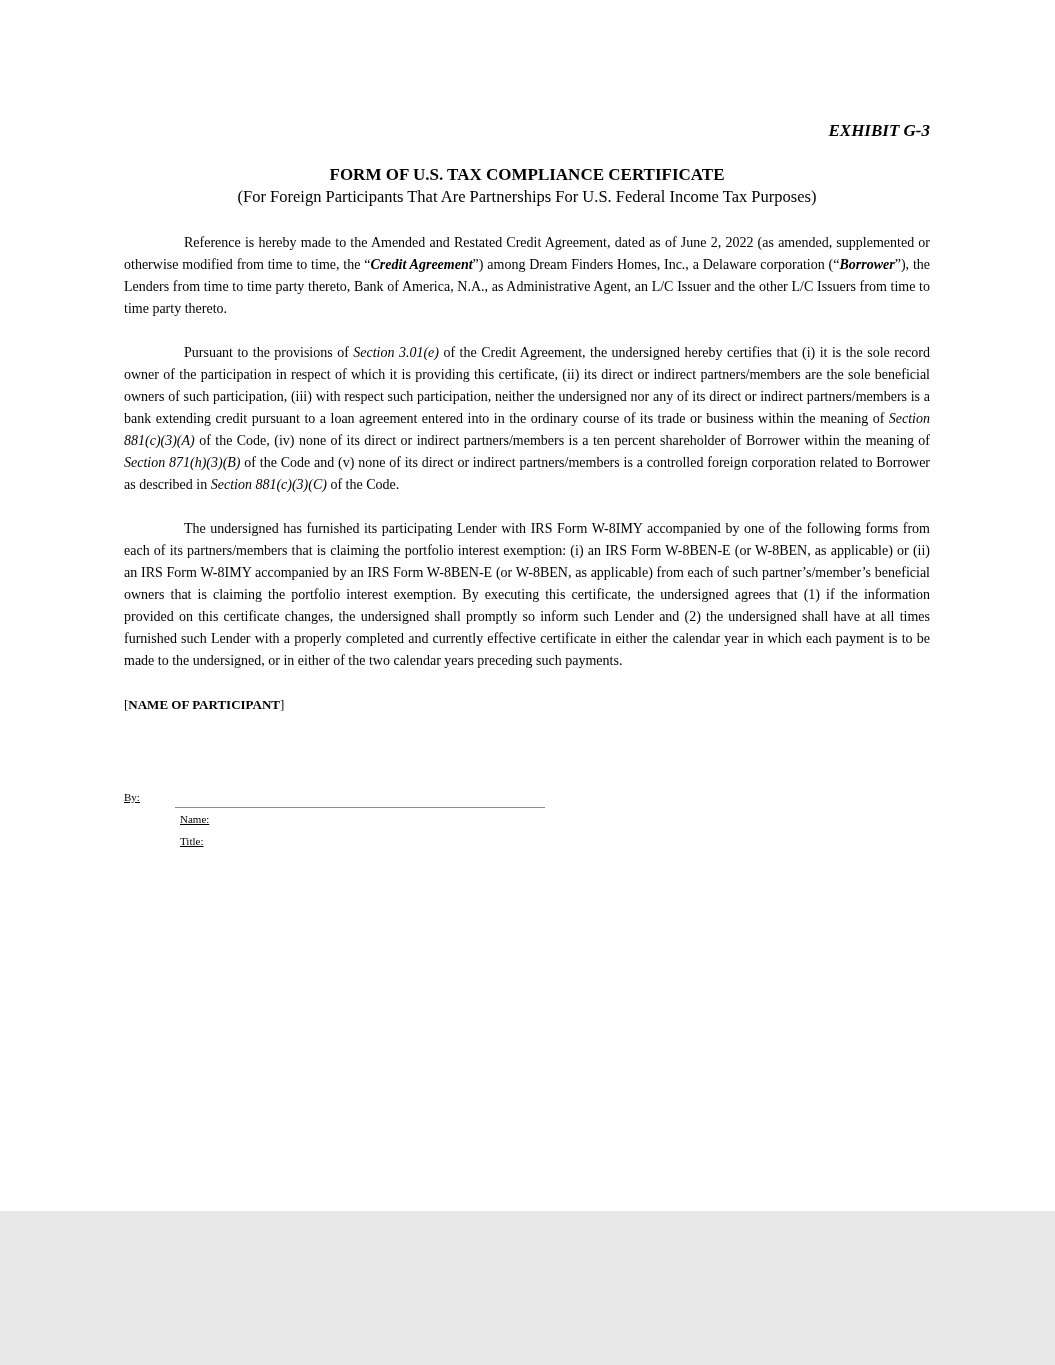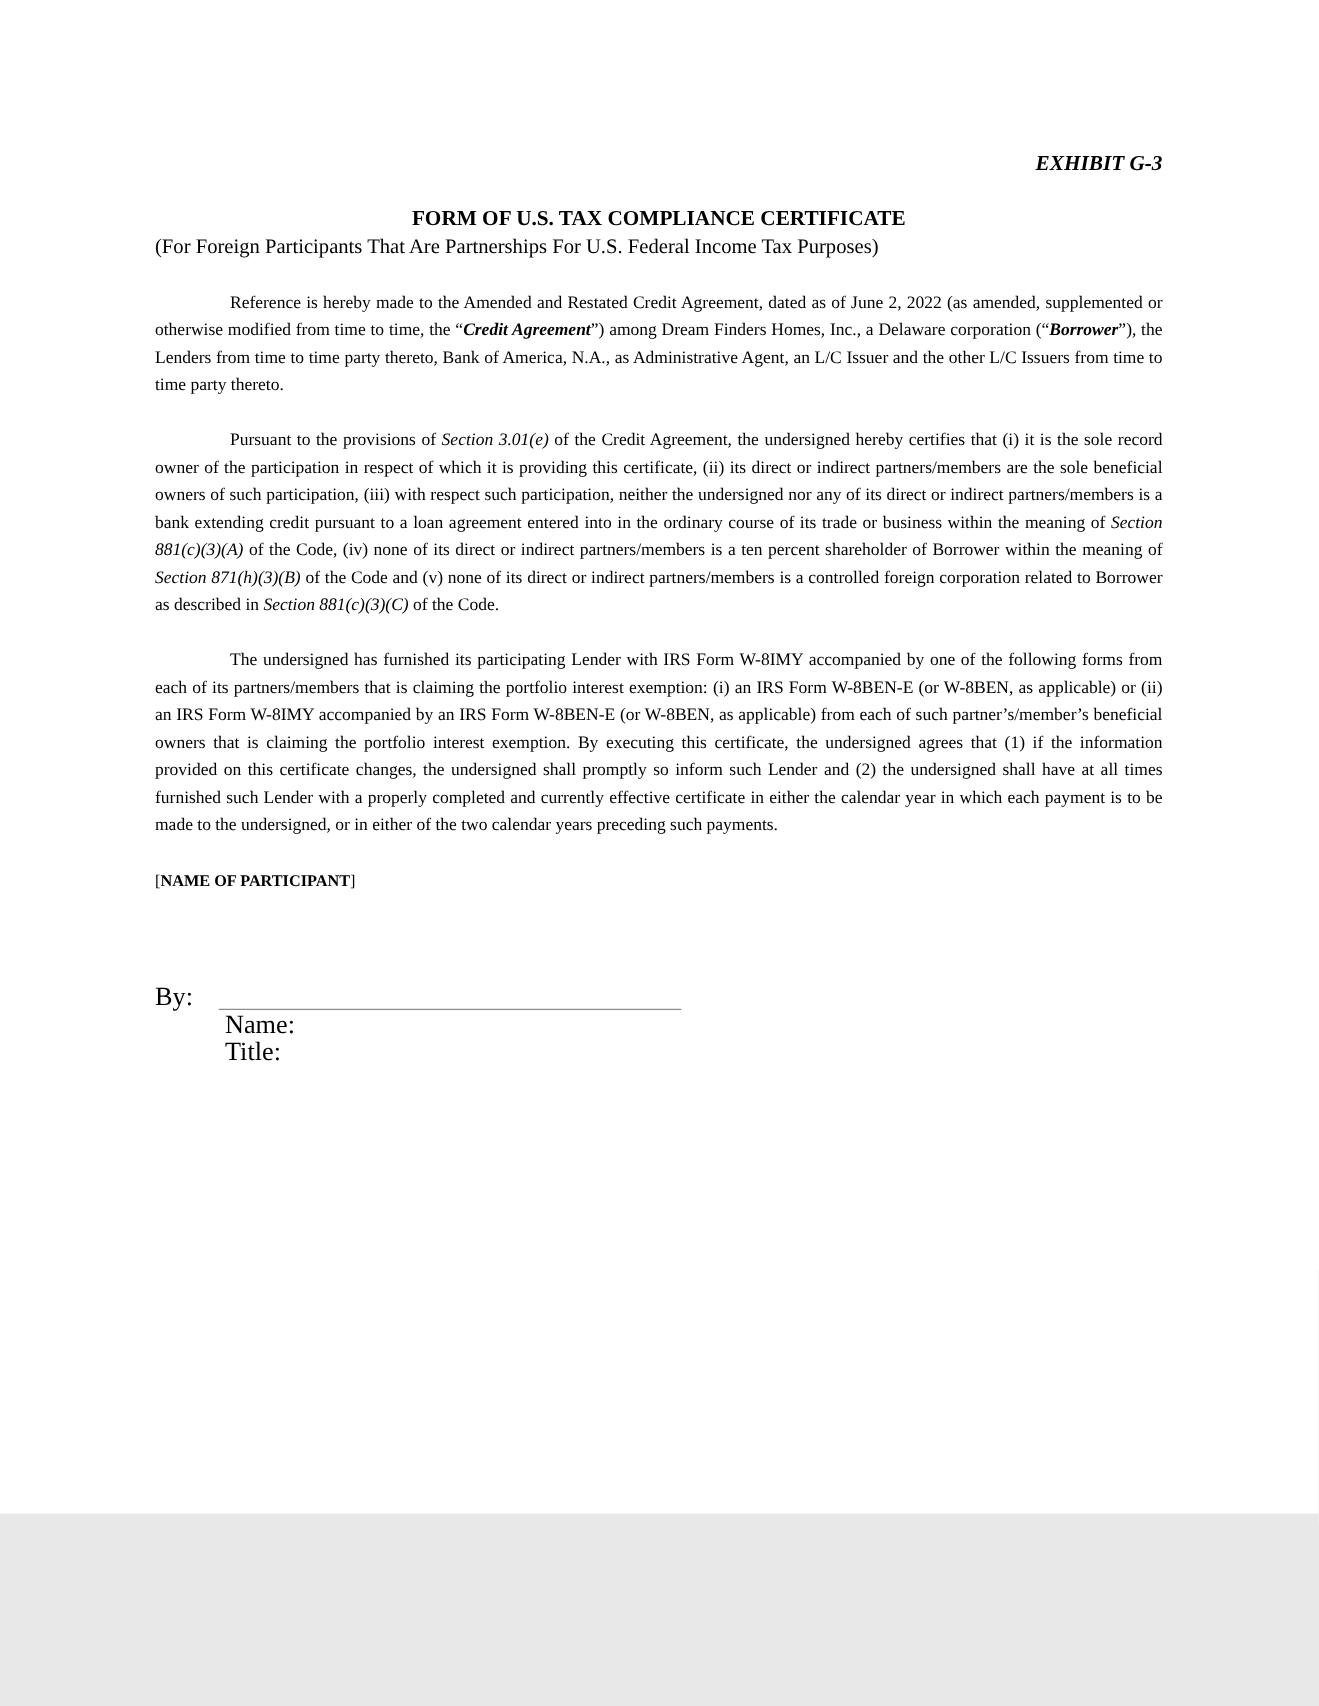--- a/index.html
+++ b/index.html
@@ -28,42 +28,42 @@
     margin-bottom: 22px;
   }
   .doc-title {
     text-align: center;
     font-size: 17px;
     line-height: 22px;
     font-weight: bold;
     font-family: Liberation Serif, serif;
   }
   .doc-subtitle {
-    text-align: left;
+    text-align: center;
     font-size: 16.5px;
     line-height: 22px;
     margin-bottom: 24px;
   }
   .para {
     font-size: 14px;
     line-height: 22px;
     text-align: justify;
     text-indent: 60px;
     margin: 0 0 22px 0;
   }
   .para.last { margin-bottom: 14px; }
   .seg-i  { font-style: italic; }
   .seg-bi { font-weight: bold; font-style: italic; }
   .seg-b  { font-weight: bold; }
   .name-line {
     font-size: 13px;
     line-height: 22px;
     margin-bottom: 70px;
   }
-  .sig-block { font-size: 21px; line-height: 22px; }
+  .sig-block { font-size: 11px; line-height: 22px; text-decoration: underline; }
   .sig-by-row { display: flex; align-items: flex-end; }
   .sig-by-label { width: 51px; }
   .sig-line {
     width: 370px;
     height: 20px;
     border-bottom: 1px solid #8c8c8c;
   }
   .sig-indent { margin-left: 56px; }
   .date-row { margin-top: 24px; }
   .redline-block {

